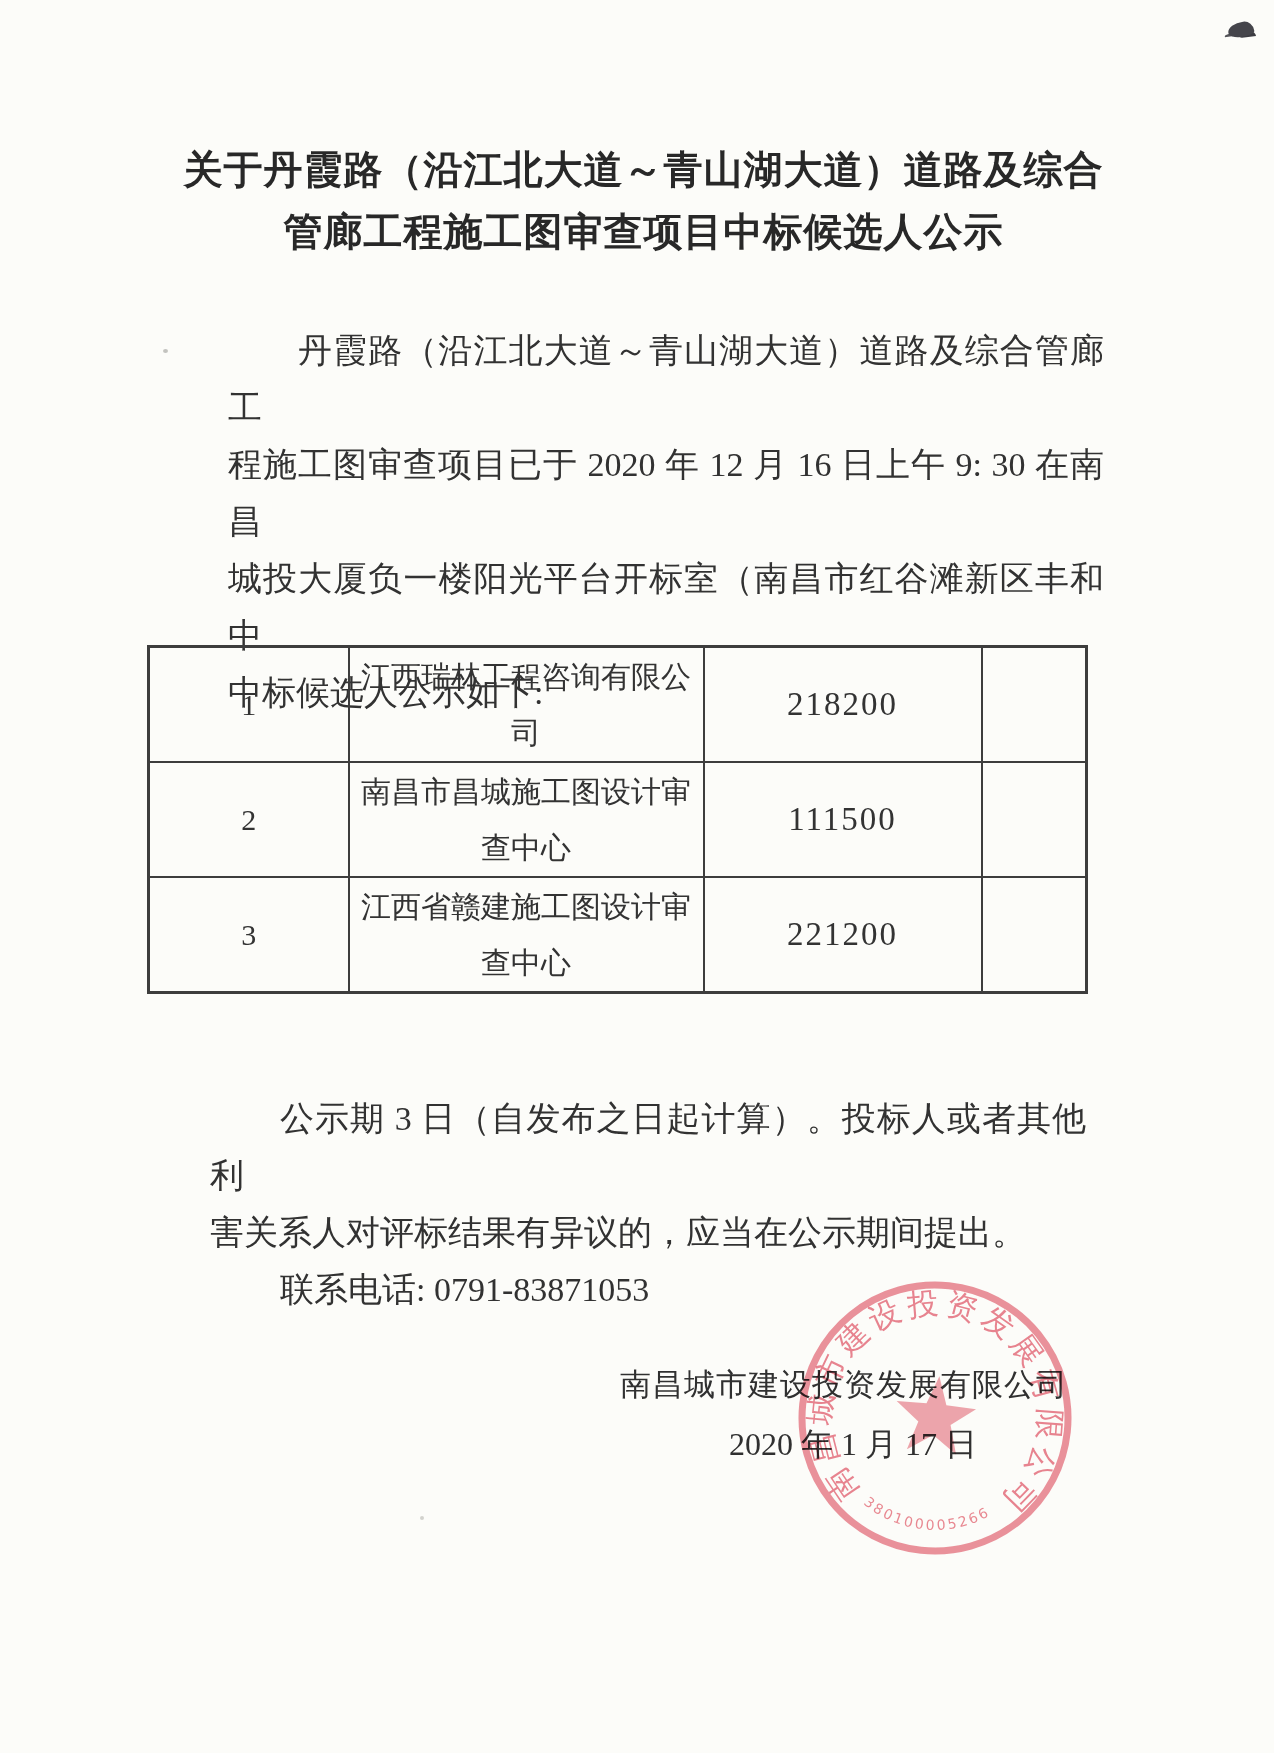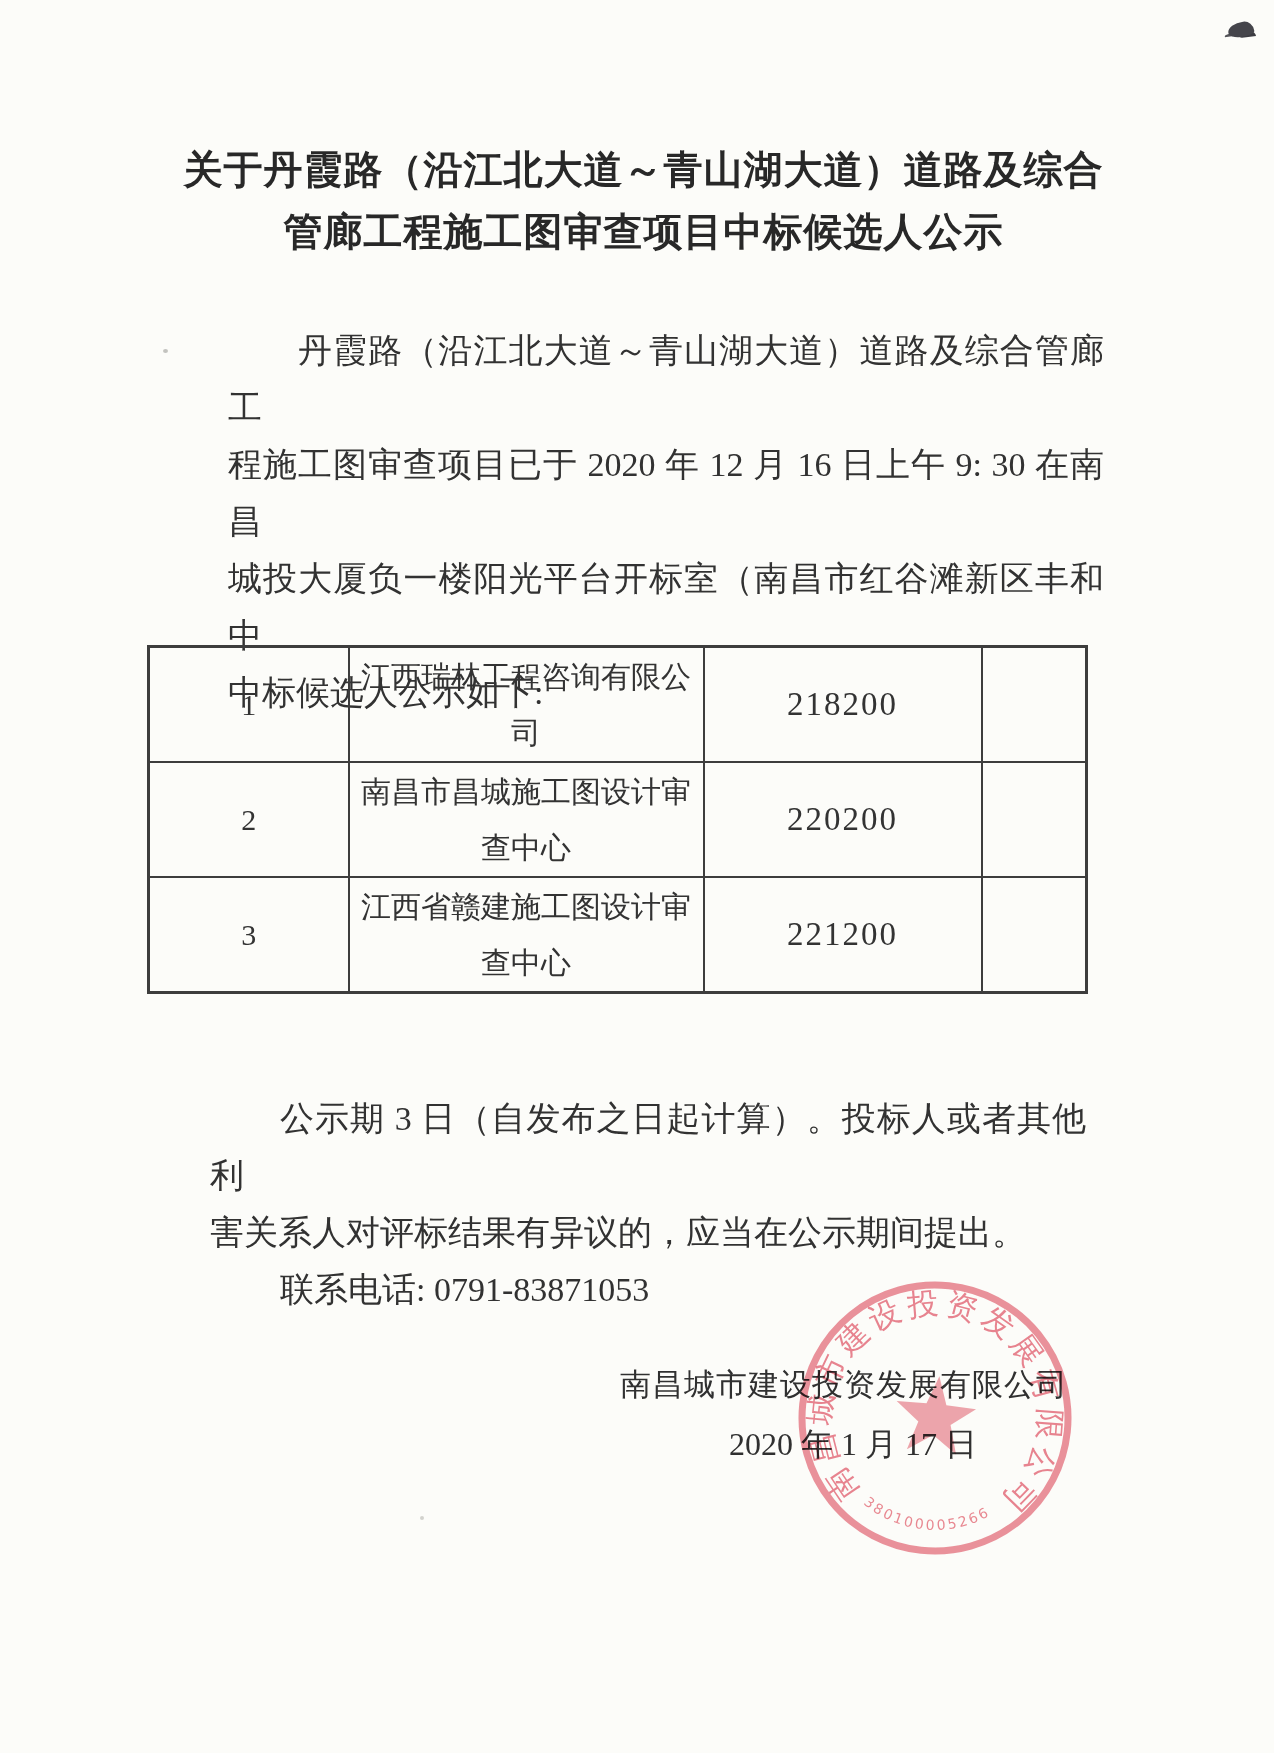--- a/index.html
+++ b/index.html
@@ -99,21 +99,21 @@
     <tbody>
     <tr>
       <td class="rank">1</td>
       <td class="name">江西瑞林工程咨询有限公司</td>
       <td class="price">218200</td>
       <td class="note"></td>
     </tr>
     <tr>
       <td class="rank">2</td>
       <td class="name">南昌市昌城施工图设计审查中心</td>
-      <td class="price">220200</td>
+      <td class="price">111500</td>
       <td class="note"></td>
     </tr>
     <tr>
       <td class="rank">3</td>
       <td class="name">江西省赣建施工图设计审查中心</td>
       <td class="price">221200</td>
       <td class="note"></td>
     </tr>
   </tbody>
     </table>

